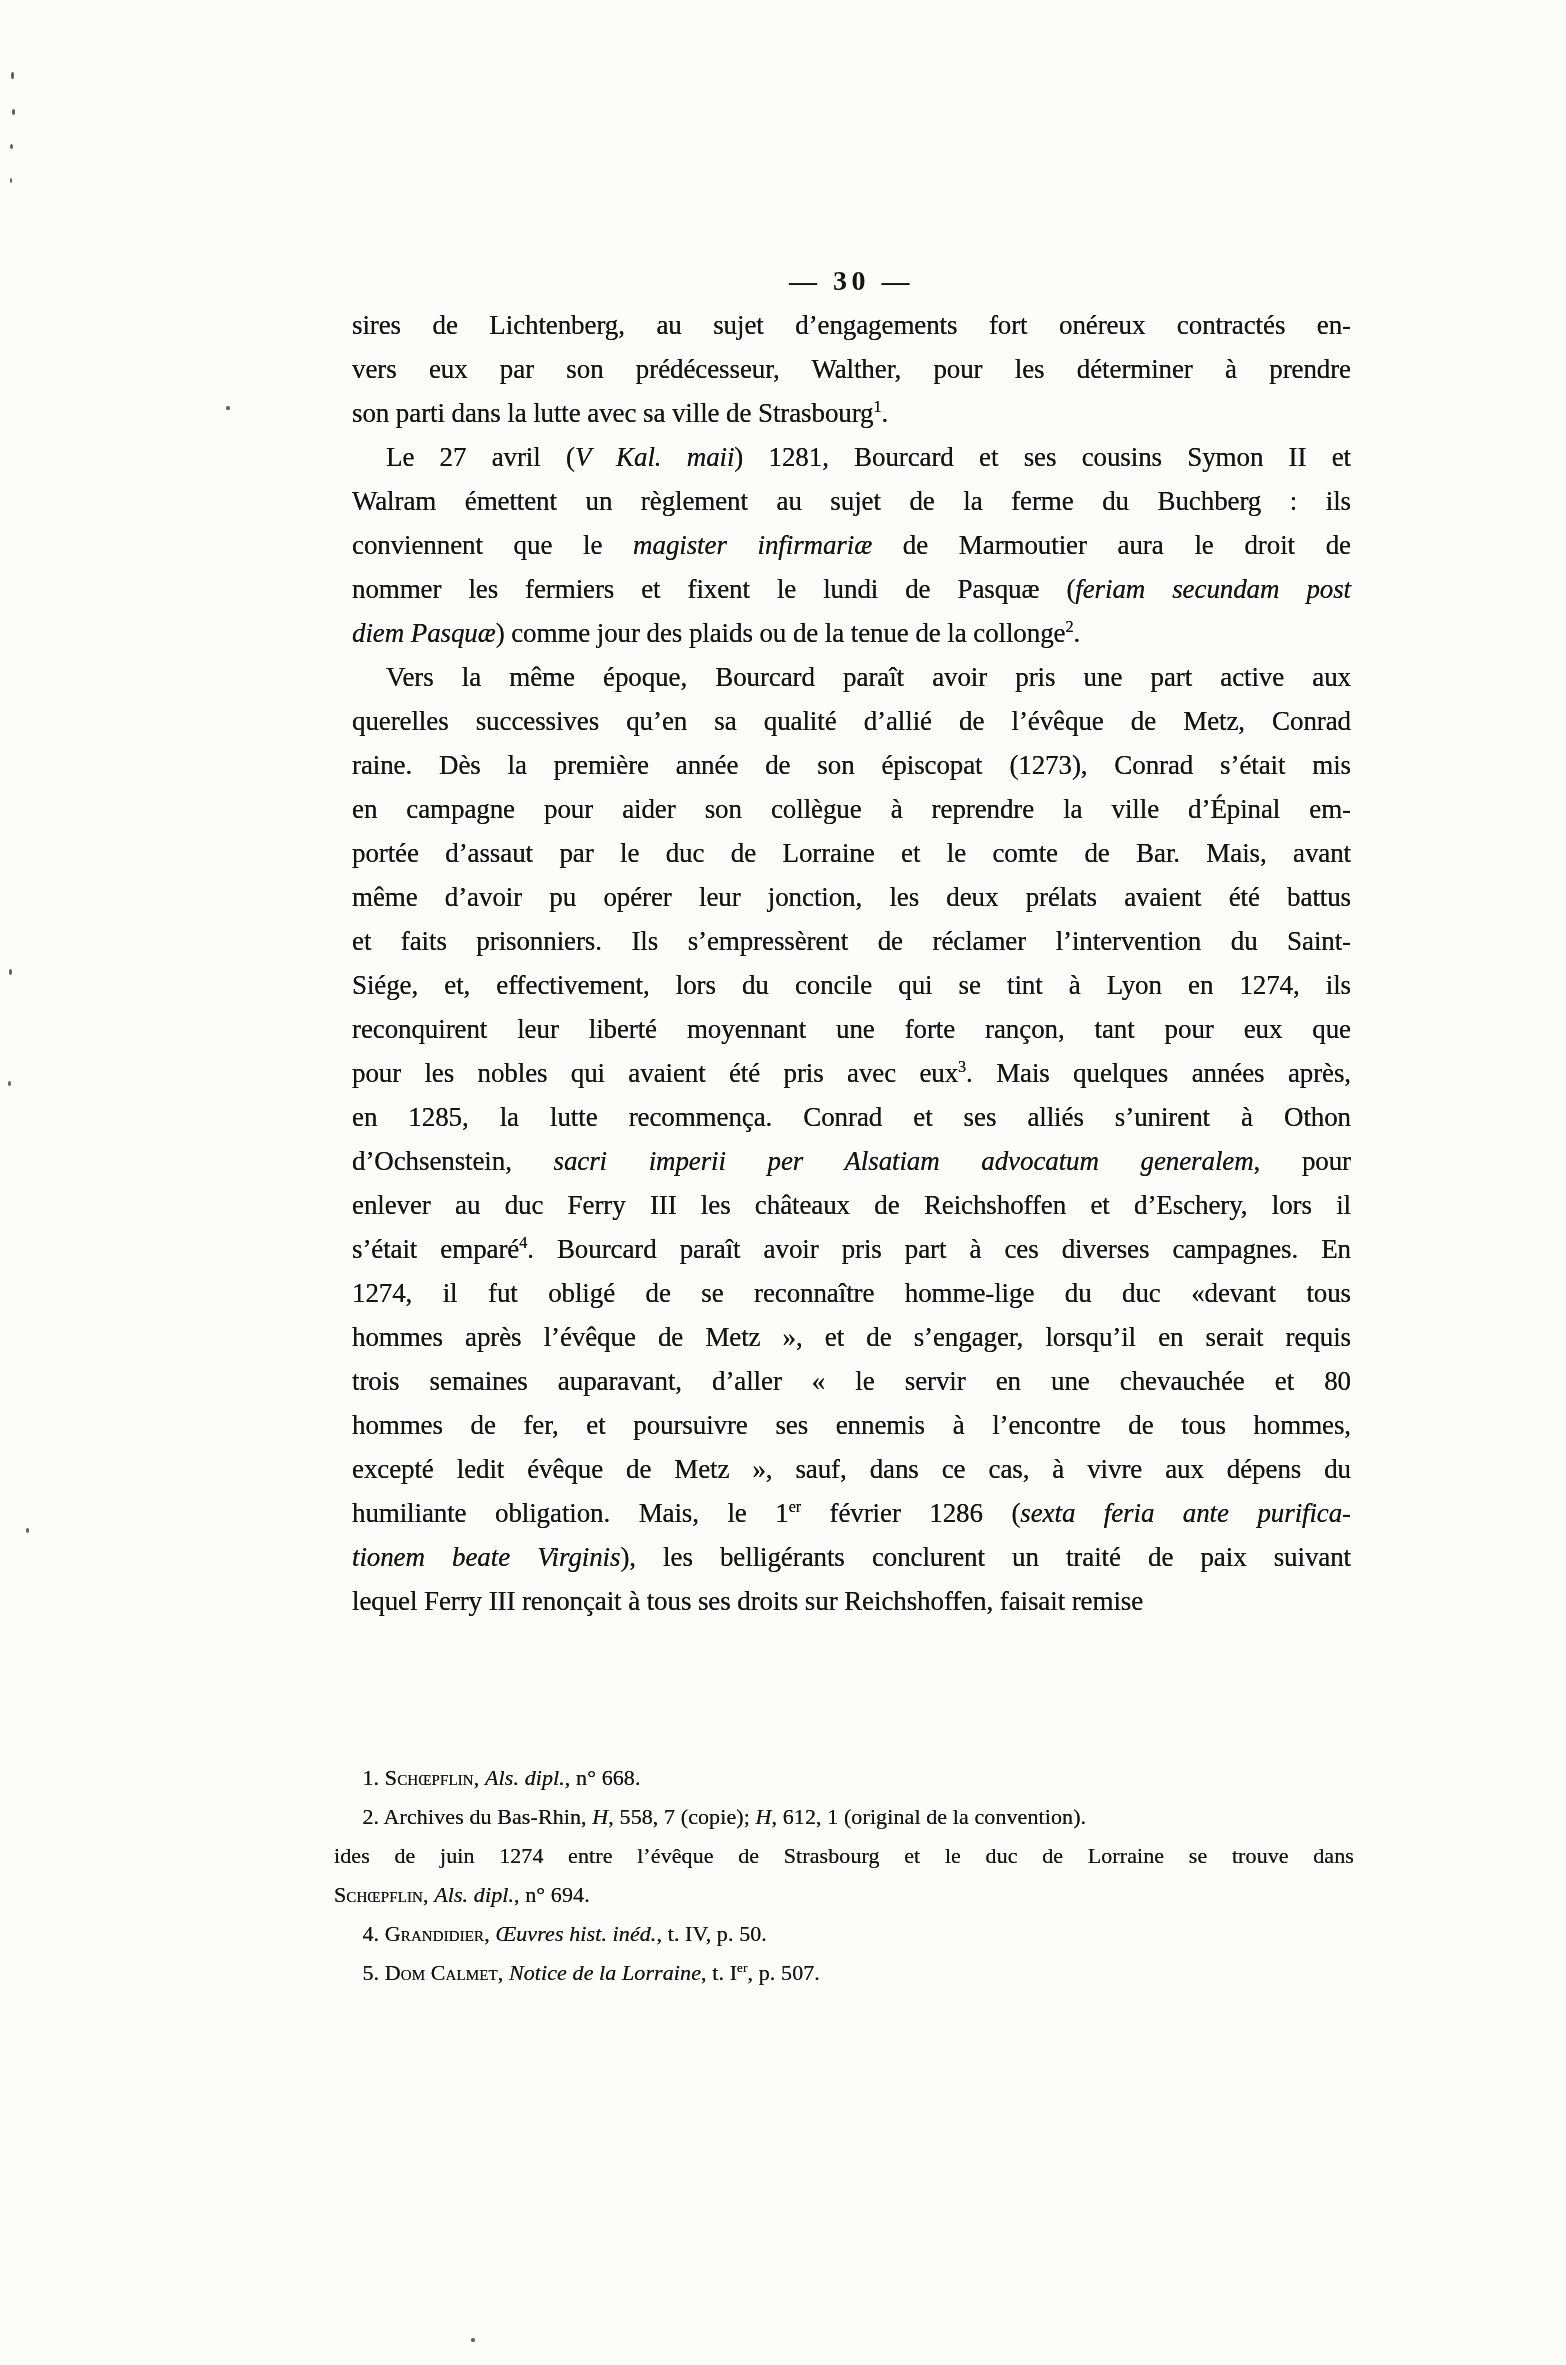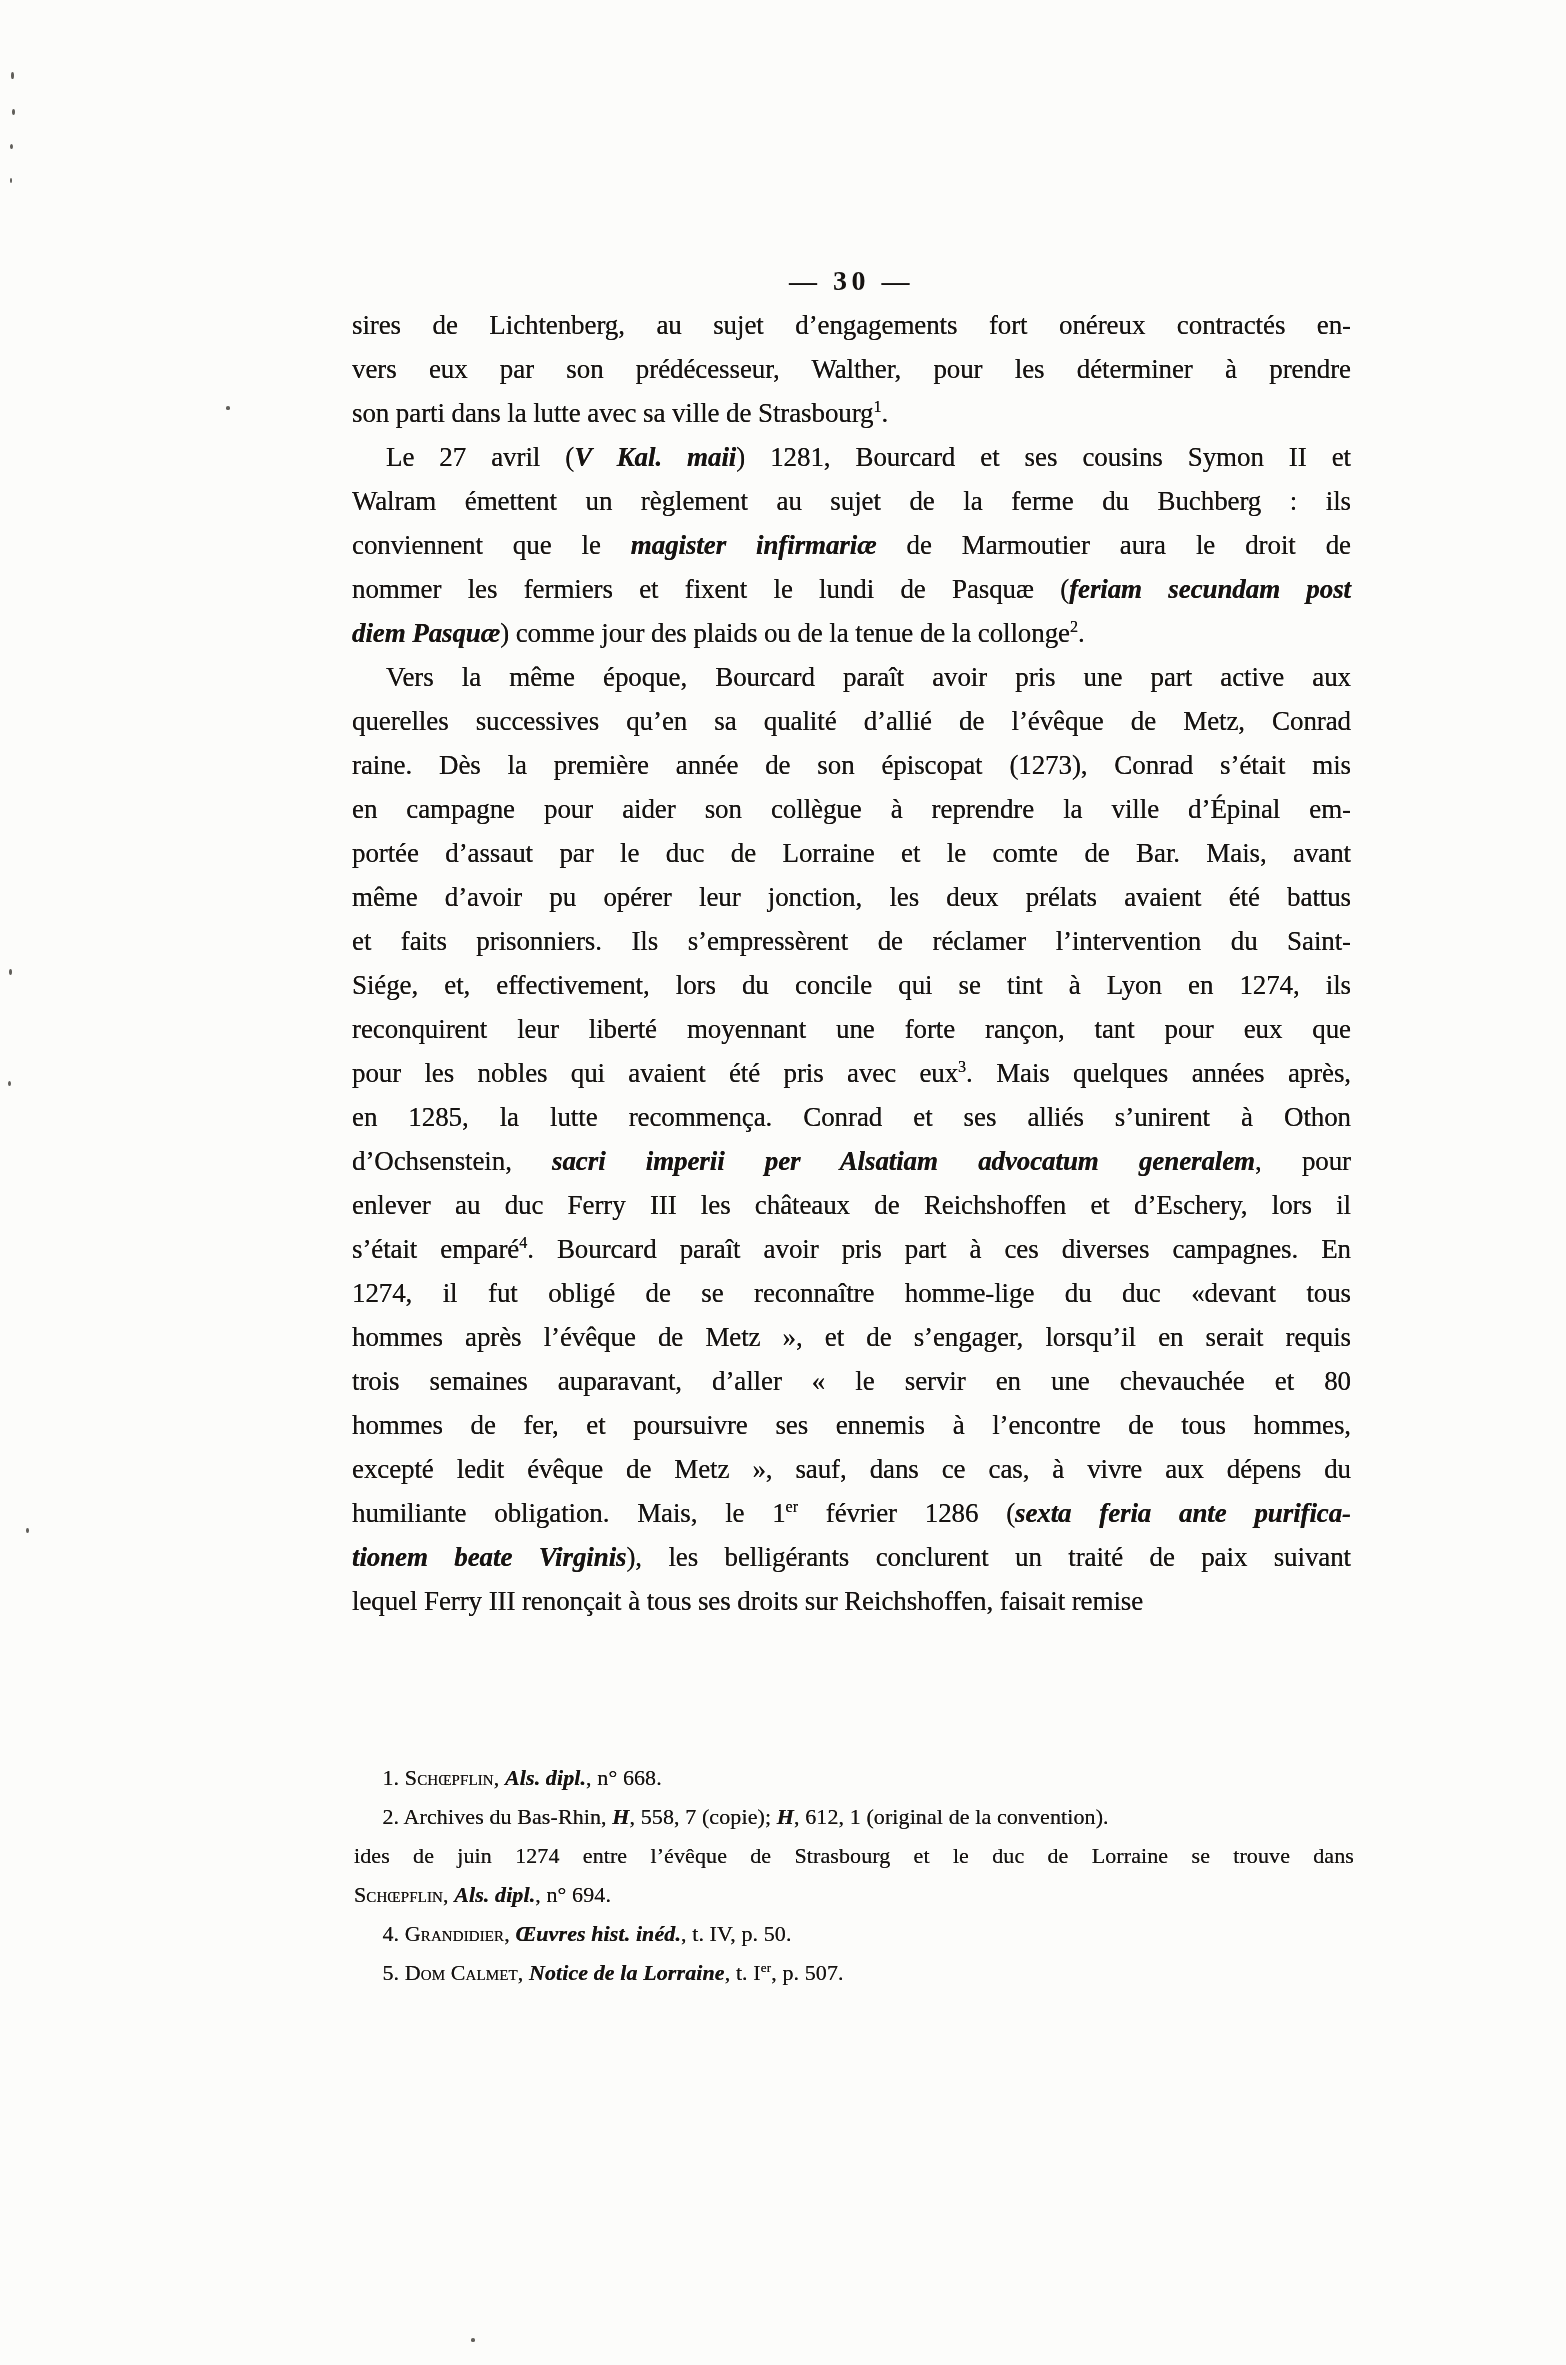--- a/index.html
+++ b/index.html
@@ -29,25 +29,25 @@
   }
   .body-text .line { height:44px; line-height:44px; white-space:nowrap; }
   .body-text .line.just { white-space:normal; text-align:justify; text-align-last:justify; }
   .footnotes {
     position:absolute;
     left:334px; top:1758px; width:1020px;
     font-size:22px;
     letter-spacing:0.1px;
     text-shadow:0 0 0.4px rgba(10,8,6,0.8);
   }
-  .footnotes .line { height:39px; line-height:39px; white-space:nowrap;margin-left:20px; }
+  .footnotes .line { height:39px; line-height:39px; white-space:nowrap; }
   .footnotes .line.just { white-space:normal; text-align:justify; text-align-last:justify; }
   .line.ind { padding-left:34px; }
   .footnotes .line.ind { padding-left:28.5px; }
-  .it { font-style:italic;font-weight:bold; }
+  .it { font-style:italic; }
   .sc { font-variant:small-caps; }
   .sup { font-size:0.6em; vertical-align:super; line-height:0; }
   .speck {
     position:absolute;
     background:#3a3732;
     border-radius:50%;
     opacity:0.8;
   }
 </style>
 </head>

